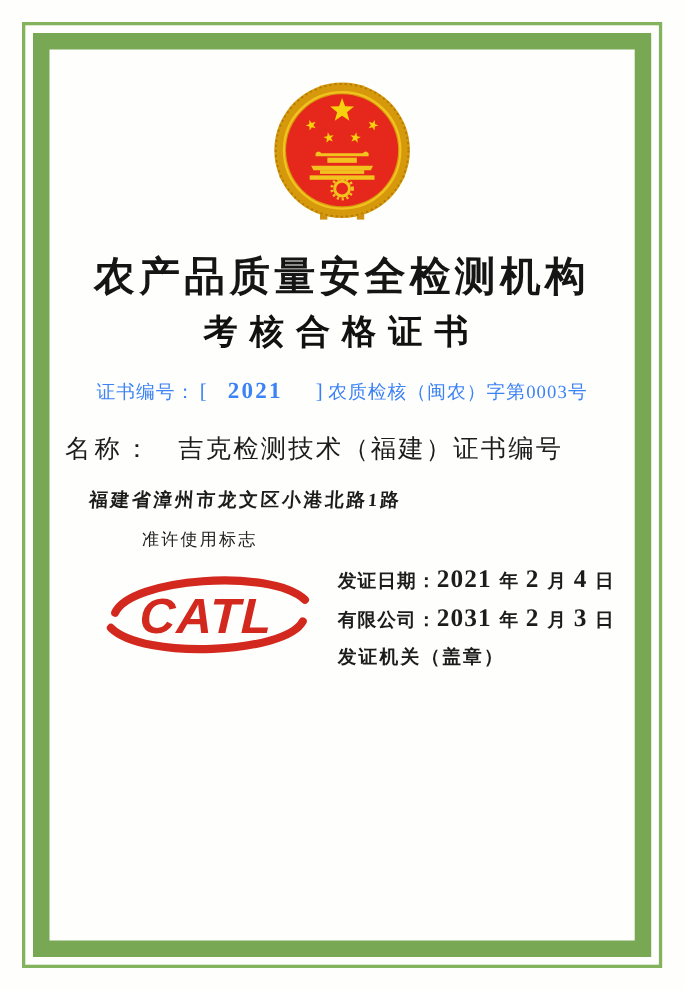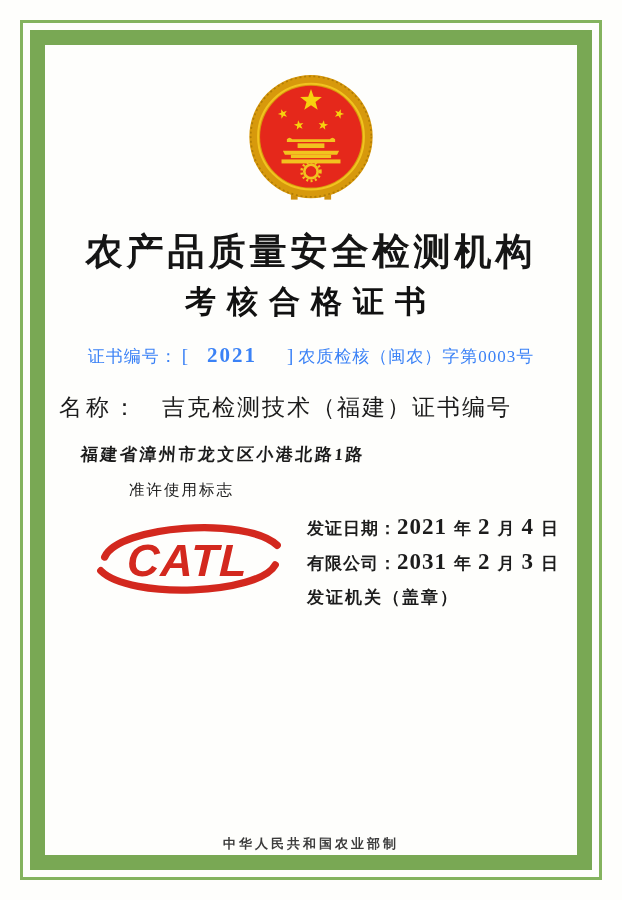--- a/index.html
+++ b/index.html
@@ -171,16 +171,15 @@
             <span class="num">2</span>
             <span class="unit">月</span>
             <span class="num">3</span>
             <span class="unit">日</span>
         </div>
         <div class="authority">发证机关（盖章）</div>
       </div>
 
     </div>
 
-    <div class="footer">中华人民共和国农业部制</div>
 
   </div>
 </div>
 
 </body></html>

